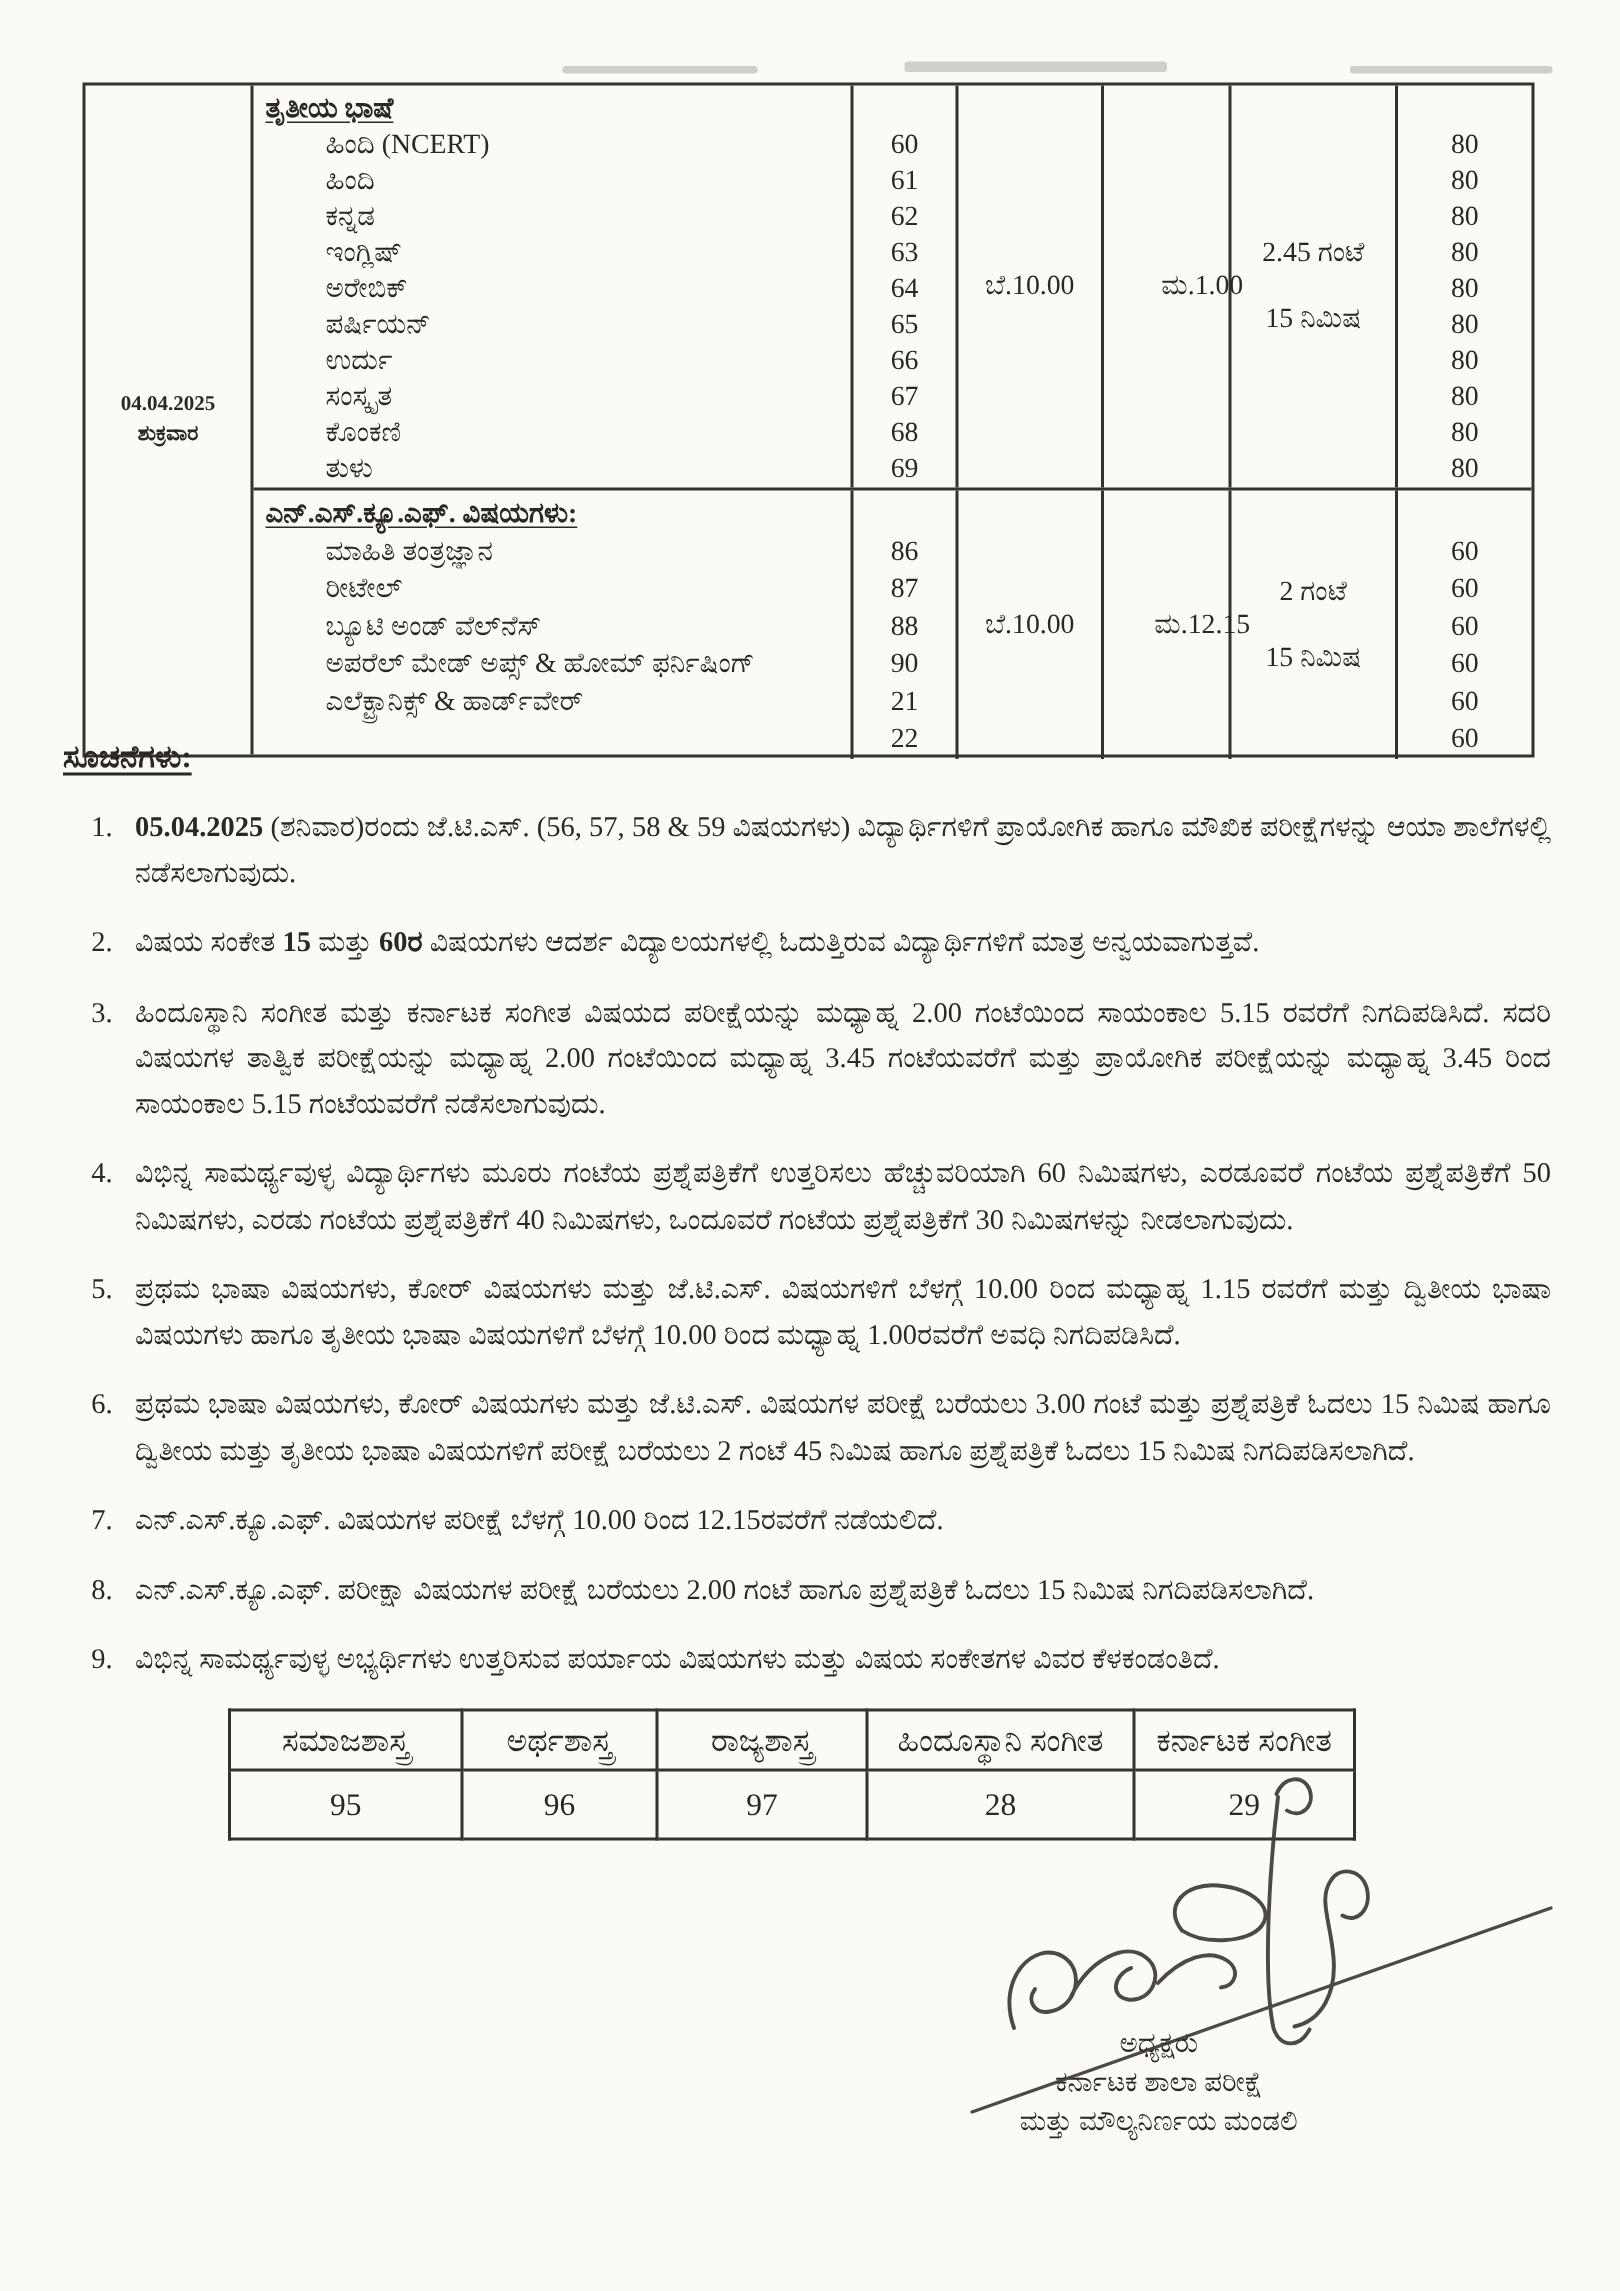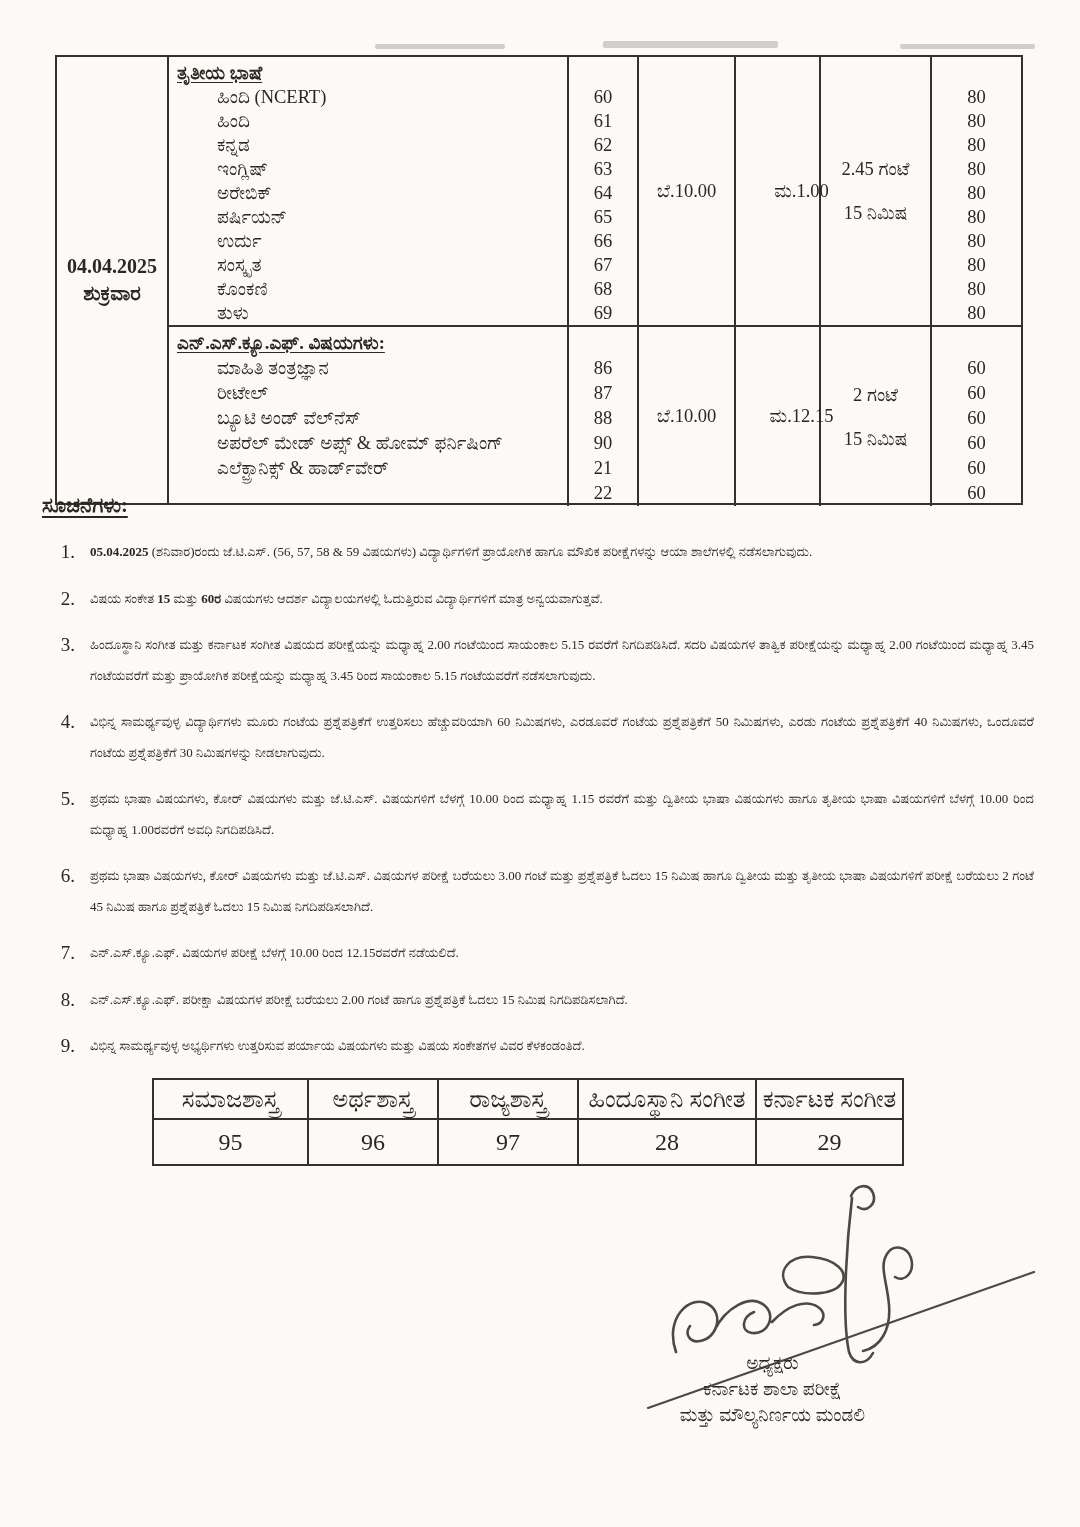--- a/index.html
+++ b/index.html
@@ -13,21 +13,21 @@
 
   
   .tt{
     position:absolute;left:55px;top:55px;width:968px;height:450px;
     border:2px solid #35312b;display:flex;box-sizing:border-box;
     font-size:18.5px;
   }
   .tt .datecol{
     width:110px;flex:0 0 110px;border-right:2px solid #35312b;
     display:flex;flex-direction:column;justify-content:center;align-items:center;gap:4px;
-    font-weight:bold;font-size:20px;
+    font-weight:bold;font-size:14px;
   }
   .tt .bodycol{flex:1;display:flex;flex-direction:column;}
   .sec{display:flex;box-sizing:border-box;}
   .sec1{height:344px;border-bottom:2px solid #35312b;}
   .sec2{flex:1;}
   .cell{box-sizing:border-box;border-right:2px solid #35312b;padding-top:4px;}
   .cell:last-child{border-right:none;}
   .c-sub{width:400px;flex:0 0 400px;}
   .c-code{width:70px;flex:0 0 70px;text-align:center;}
   .c-t1{width:97px;flex:0 0 97px;}
@@ -41,28 +41,28 @@
   .hd span{text-decoration:underline;text-underline-offset:3px;}
   .subjname{padding-left:48px;}
   .timecell{display:flex;align-items:center;justify-content:center;padding-top:0;}
   .durcell{display:flex;flex-direction:column;align-items:center;justify-content:center;gap:20px;padding-top:0;line-height:24px;}
 
   
   .notes{position:absolute;left:42px;top:494px;width:992px;}
   .notes-h{font-weight:bold;font-size:20.5px;text-decoration:underline;text-underline-offset:4px;margin-bottom:20px;}
   .note{display:flex;margin-top:16px;}
   .note-num{width:48px;flex:0 0 48px;text-align:right;padding-right:15px;box-sizing:border-box;font-size:19px;line-height:30.5px;}
-  .note-tx{flex:1;font-size:13px;line-height:30.5px;text-align:justify;}
+  .note-tx{flex:1;font-size:19px;line-height:30.5px;text-align:justify;}
   .b{font-weight:bold;}
 
   
   .alt{
     margin-left:110px;margin-top:16px;width:750px;
     border:2px solid #35312b;border-collapse:collapse;table-layout:fixed;
-    font-size:24px;
+    font-size:21px;
   }
   .alt td{border:2px solid #35312b;text-align:center;overflow:visible;}
   .alt .hrow td{height:36px;line-height:36px;}
   .alt .vrow td{height:42px;line-height:42px;}
 
   
   .sig{
     position:absolute;left:600px;top:1350px;width:345px;text-align:center;
     font-size:18.5px;line-height:26px;
   }

